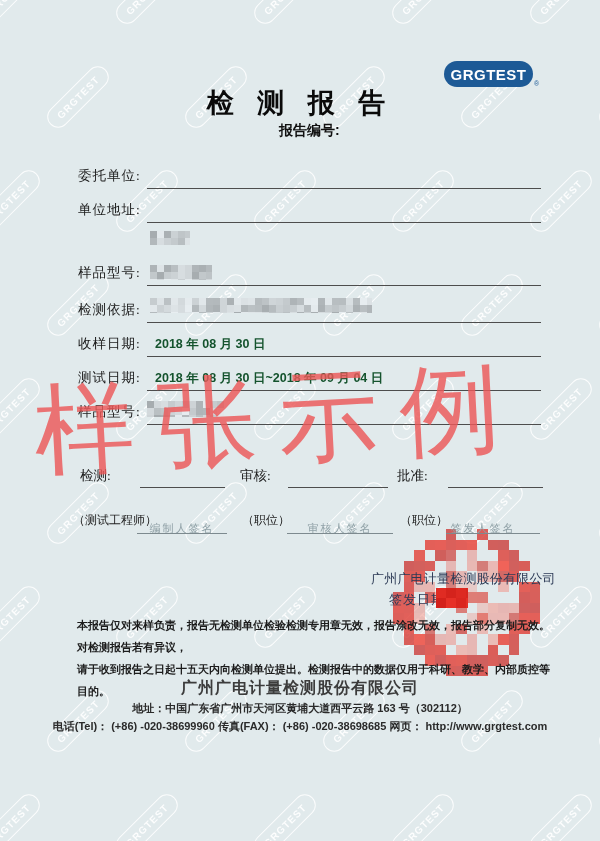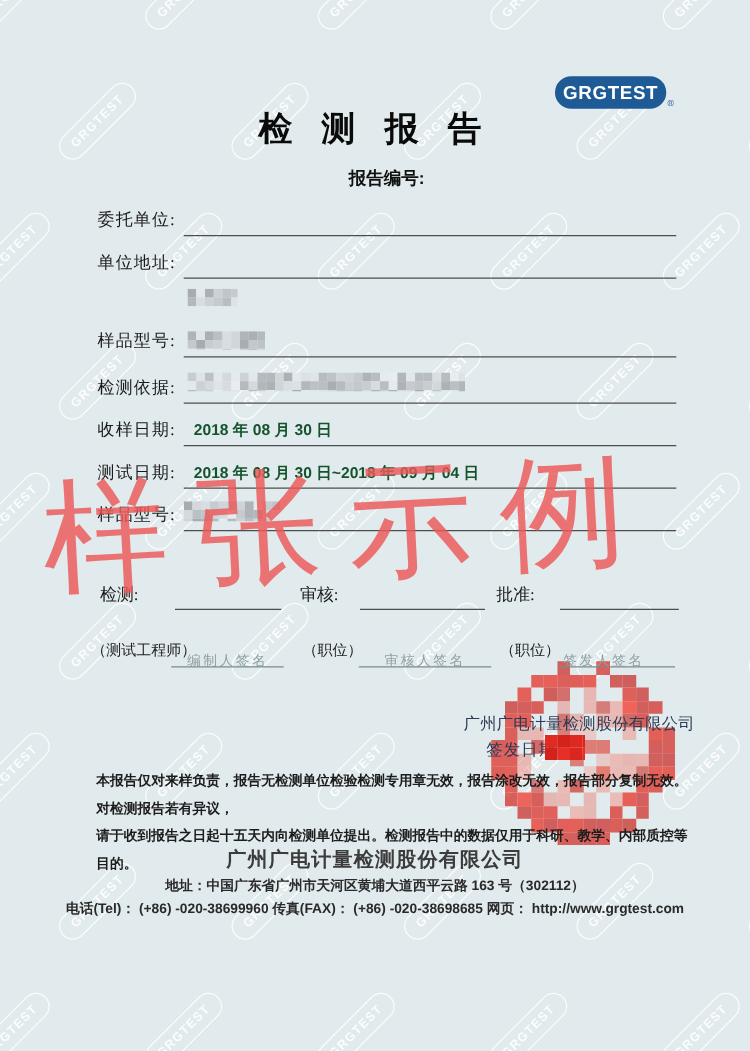--- a/index.html
+++ b/index.html
@@ -16,21 +16,21 @@
   
   .logo{position:absolute; left:444px; top:61px; width:89px; height:26px; border-radius:13px;
     background:#1d5a96; color:#fff; font-family:"Liberation Sans", sans-serif; font-weight:bold;
     font-size:15px; letter-spacing:0.5px; display:flex; align-items:center; justify-content:center; z-index:3;}
   .logo-reg{position:absolute; left:534px; top:80px; font-size:7px; color:#1d5a96;
     font-family:"Liberation Sans", sans-serif; z-index:3;}
 
   .title{position:absolute; left:0; top:85px; width:100%; text-align:center; font-size:27px; font-weight:bold;
     color:#0a0a0a; font-family:"Liberation Sans", sans-serif; letter-spacing:8px; z-index:3;}
   .report-no{position:absolute; left:279px; top:122px; font-size:14px; font-weight:bold; color:#111;
-    font-family:"Liberation Sans", sans-serif; z-index:3;margin-top:12px;}
+    font-family:"Liberation Sans", sans-serif; z-index:3;}
 
   
   .frow{position:absolute; left:78px; width:463px; height:22px; z-index:3;}
   .flabel{position:absolute; left:0; top:0; font-size:13.5px; color:#1a1a1a; letter-spacing:1px;}
   .fvalue{position:absolute; left:77px; top:1px; font-size:12.5px; font-weight:600; color:#14532d;
     font-family:"Liberation Sans", sans-serif;}
   .fline{position:absolute; left:69px; right:0; top:21px; border-bottom:1px solid #4d4d4d;}
 
   
   .mosaic-gray{position:absolute; overflow:hidden; z-index:3;}

